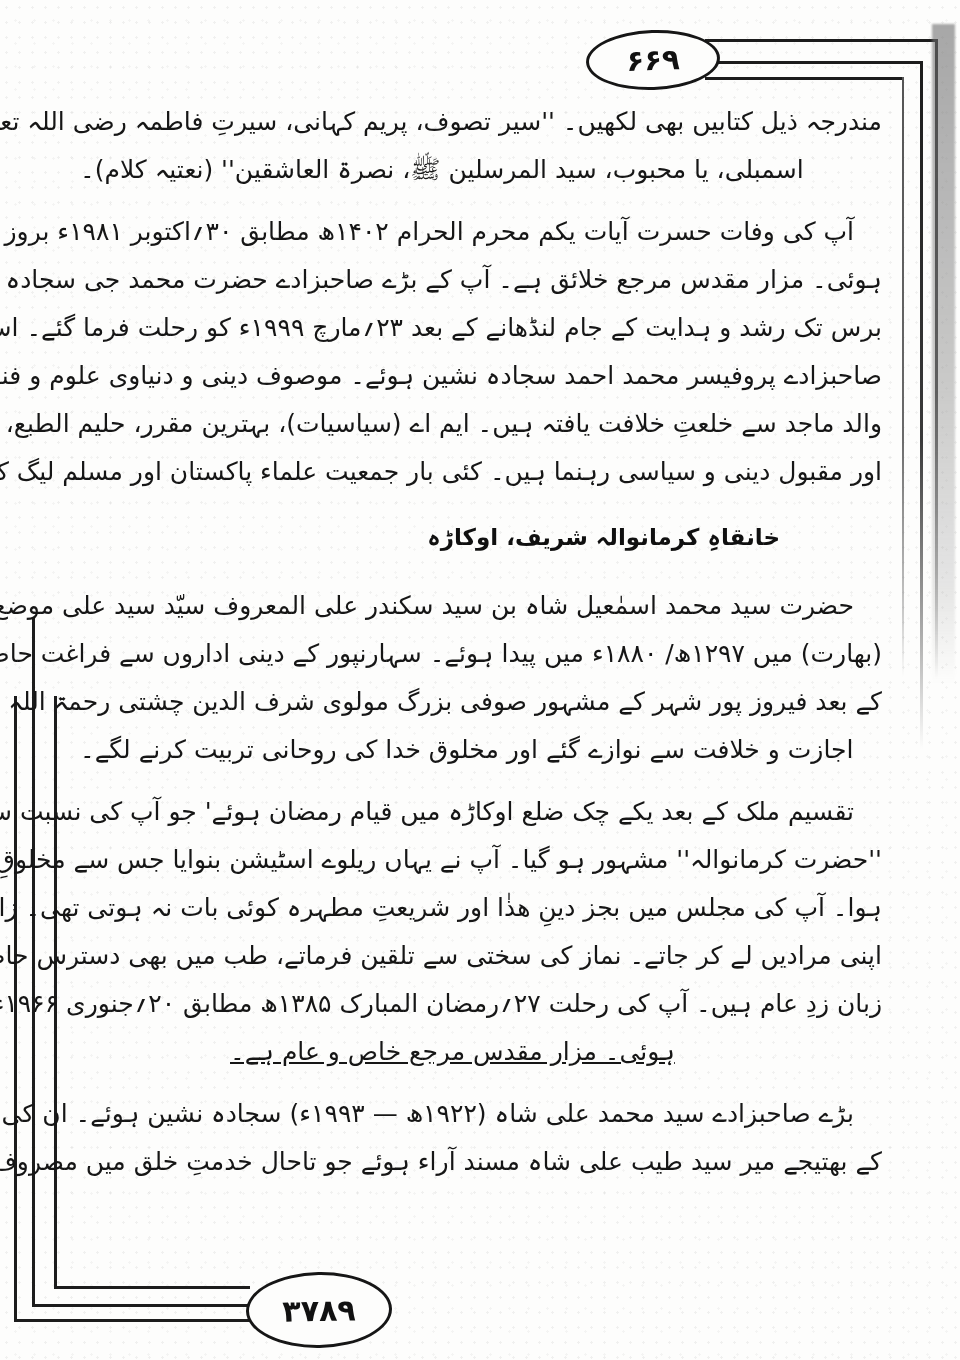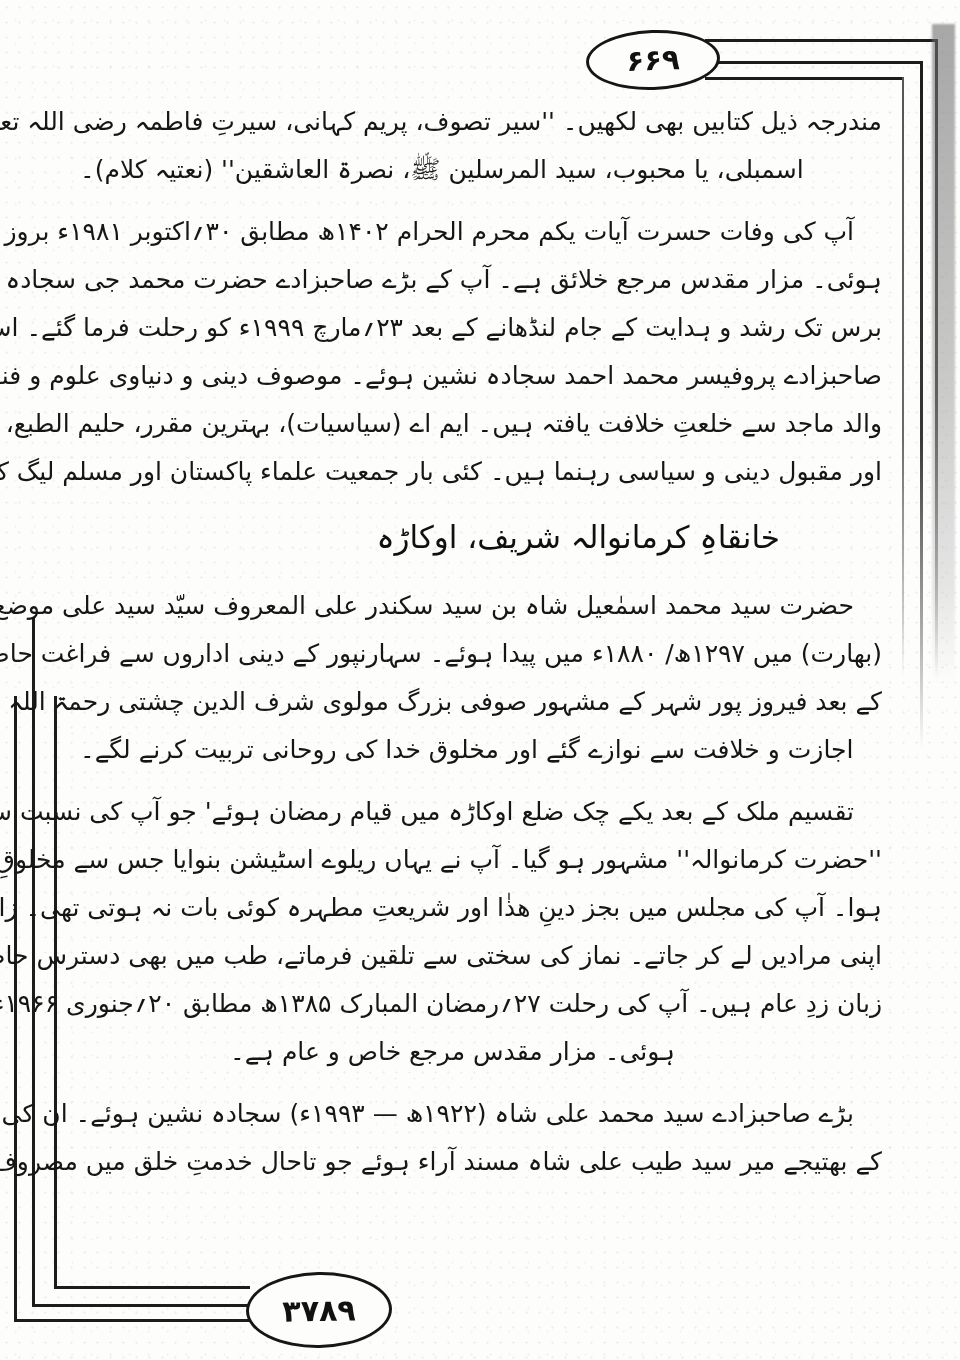--- a/index.html
+++ b/index.html
@@ -40,24 +40,24 @@
     direction:rtl;color:#161616;
   }
   .ln{
     margin:0;font-size:25px;line-height:48px;height:48px;
     white-space:nowrap;overflow:visible;
     text-align:justify;text-align-last:justify;
     letter-spacing:0.2px;
   }
   .ln.first{padding-right:28px;}
   .ln.last{text-align-last:left;}
-  .ln.last-in{padding-left:150px;}
+  .ln.last-in{padding-left:150px;text-decoration:underline;}
   .para{margin:0 0 14px 0;padding:0;}
   .heading{
-    margin:8px 0 18px 0;font-size:31px;font-weight:normal;line-height:54px;
+    margin:8px 0 18px 0;font-size:23px;font-weight:bold;line-height:54px;
     text-align:right;padding-right:102px;color:#101010;
   }
 </style>
 </head>
 <body>
 
 <div class="page">
 
   <div class="bline" style="left:705px;top:39px;width:233px;height:3px;"></div>
   <div class="bline" style="left:705px;top:61px;width:218px;height:3px;"></div>

